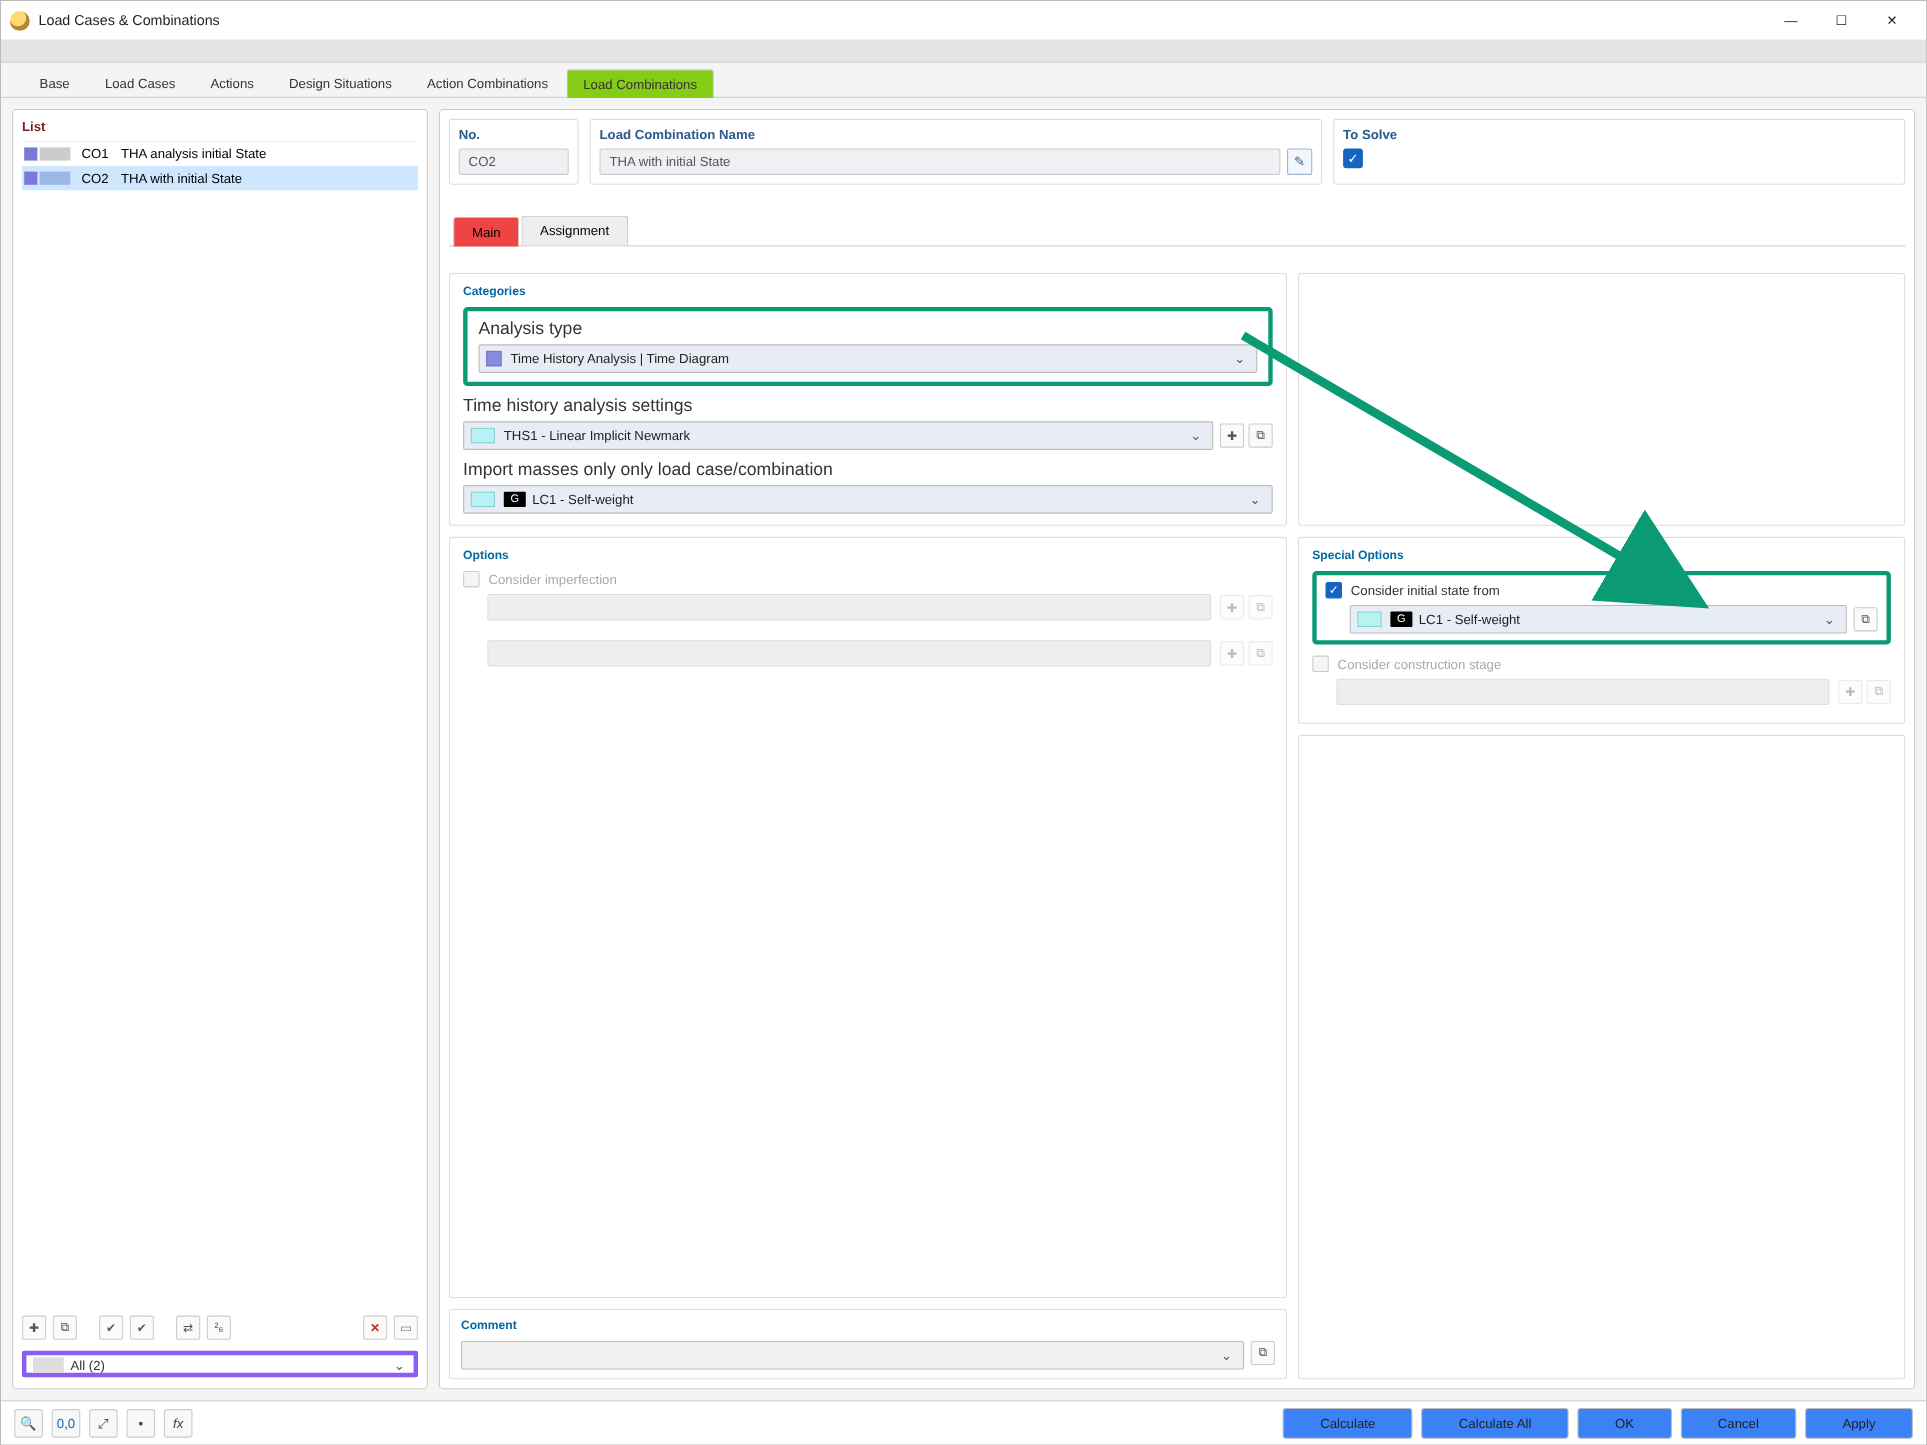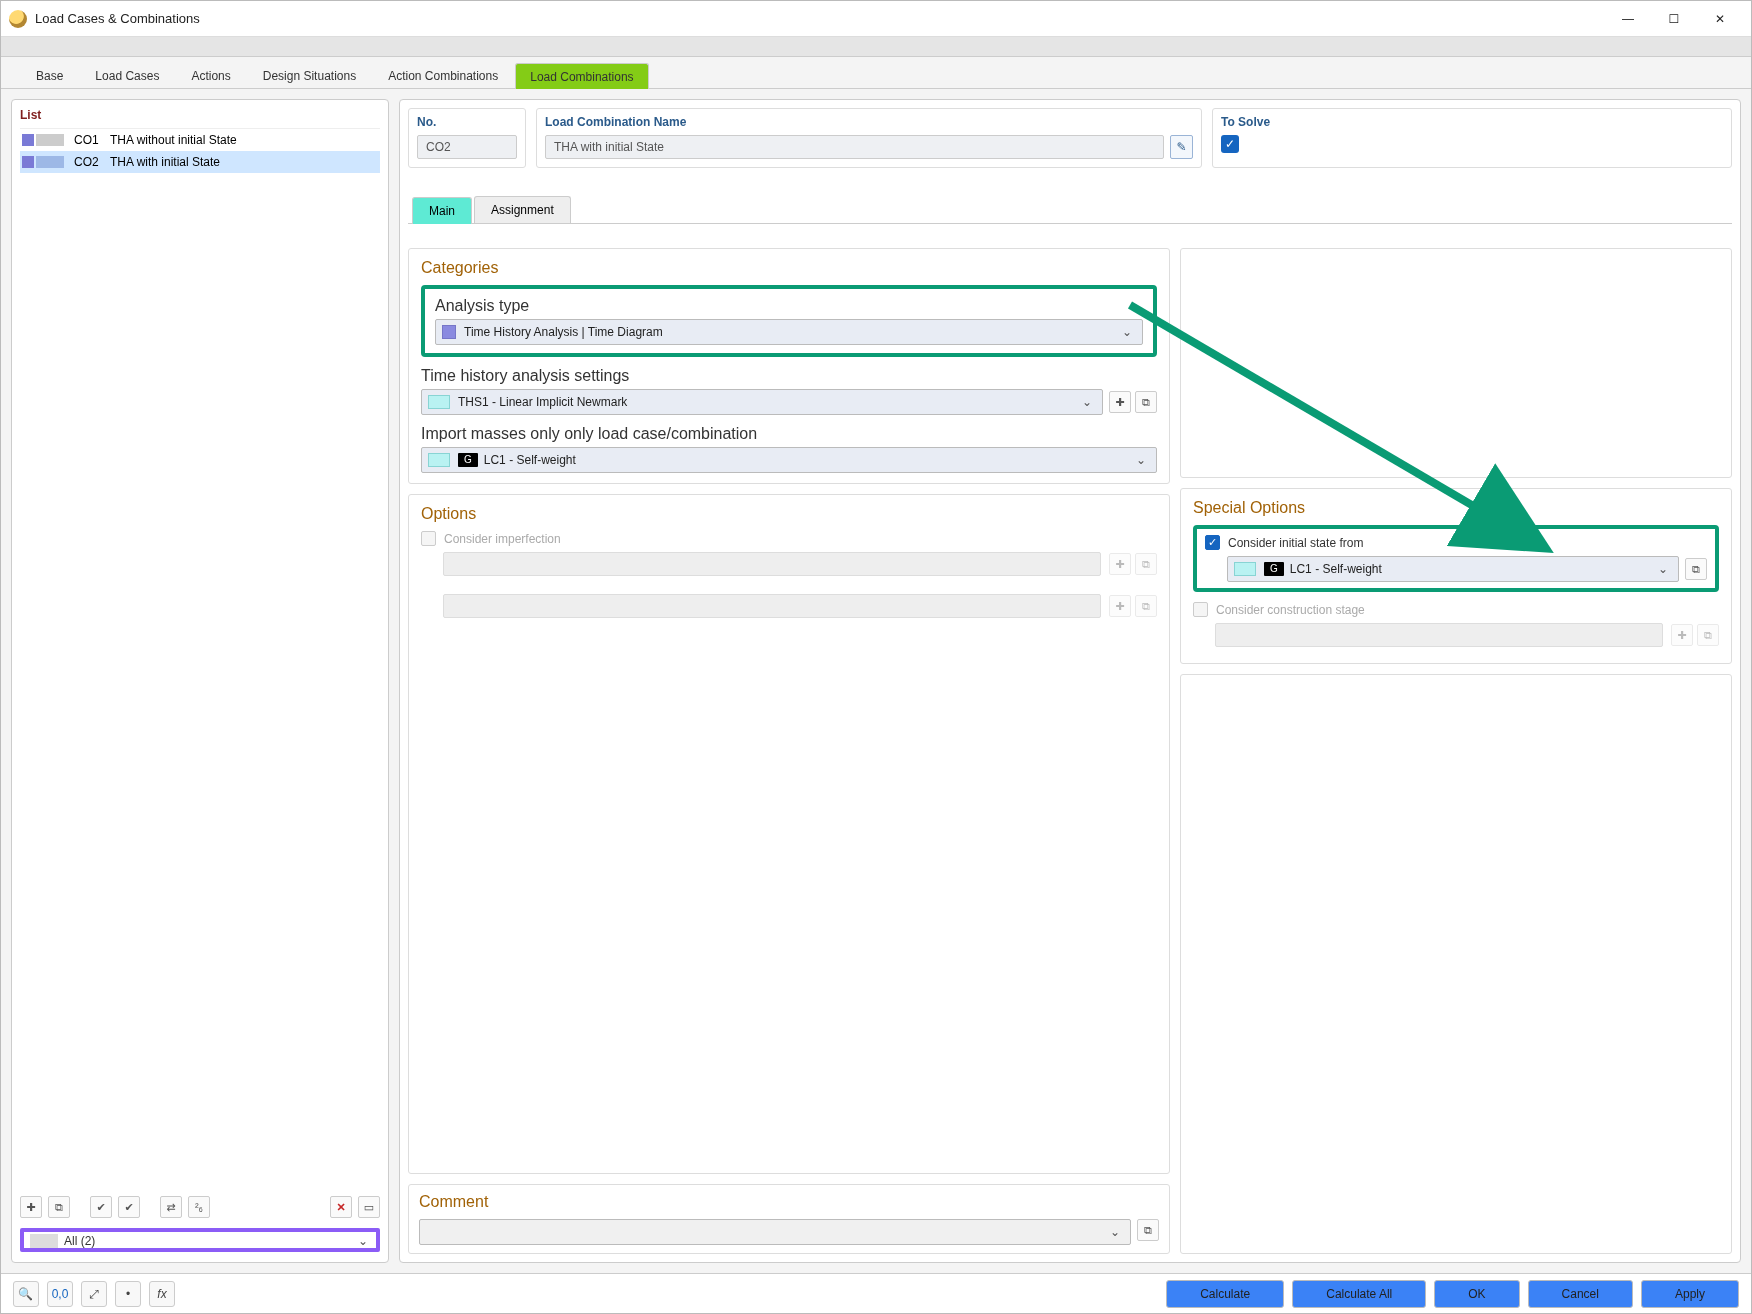--- a/index.html
+++ b/index.html
@@ -48,29 +48,29 @@
 .name-block { flex: 1; }
 .solve-block { width: 520px; }
 .txt-input { width: 100%; height: 24px; border: 1px solid #ccc; border-radius: 2px; padding: 0 8px; background: #fff; color: #333; }
 .txt-input.ro { background: #eef0f3; color: #555; }
 .name-wrap { display:flex; gap:6px; }
 .pen-btn { width:24px; height:24px; border:1px solid #9ab4d6; border-radius:2px; background:#f3f7fc; cursor:pointer; display:flex; align-items:center; justify-content:center; color:#2a5a8a; }
 .chk-solve { width: 18px; height: 18px; background: #1565c0; border-radius: 3px; display: flex; align-items: center; justify-content: center; color: #fff; font-size: 12px; }
 
 .subtabs { display: flex; gap: 2px; border-bottom: 1px solid #ccc; margin-top: 4px; padding-left: 4px; }
 .subtabs .stab { padding: 6px 16px; border: 1px solid #ccc; border-bottom: none; border-radius: 3px 3px 0 0; background: #eee; cursor: pointer; font-size: 12px; }
-.subtabs .stab.active { background: #5eead4; position: relative; top: 1px; }
+.subtabs .stab.active { background: #ef4444; position: relative; top: 1px; }
 
 .main-grid { flex: 1; display: flex; gap: 10px; overflow: hidden; }
 .col { display: flex; flex-direction: column; gap: 10px; }
 .col.left-col { flex: 1 1 730px; }
 .col.right-col { flex: 1 1 520px; }
 
 .group { border: 1px solid #ddd; border-radius: 3px; padding: 10px 12px; background: #fff; }
-.group-title { color: #a16207; font-weight: 400; margin-bottom: 8px; font-size: 16px; }
+.group-title { color: #0369a1; font-weight: 700; margin-bottom: 8px; font-size: 11px; }
 .sublabel { color: #333; font-size: 16px; margin-bottom: 4px; }
 
 .combo { height: 26px; border: 1px solid #bbb; border-radius: 2px; background: #e8ecf4; display: flex; align-items: center; padding: 0 6px; cursor: pointer; position: relative; }
 .combo .sq { width: 14px; height: 14px; margin-right: 8px; }
 .combo .sq.purple { background: #8a8ae0; border:1px solid #7676c8;}
 .combo .sq.cyan { background: #b9f2f2; border:1px solid #88d4d4; width:22px; }
 .combo .gbadge { background:#000; color:#fff; font-size:10px; padding:0 6px; margin-right:6px; border-radius:1px; line-height:14px; height:14px;}
 .combo .txt { flex: 1; color: #222; }
 .combo .chev { color: #555; padding: 0 4px; }
 
@@ -129,21 +129,21 @@
 
   <div class="body">
 
     <div class="panel left">
       <div class="section-title">List</div>
       <div class="list-rows">
         <div class="list-row">
           <div class="sw1"></div>
           <div class="sw2"></div>
           <div class="co">CO1</div>
-          <div>THA without initial State</div>
+          <div>THA analysis initial State</div>
         </div>
         <div class="list-row sel">
           <div class="sw1"></div>
           <div class="sw2"></div>
           <div class="co">CO2</div>
           <div>THA with initial State</div>
         </div>
       </div>
       <div class="left-toolbar">
         <div class="tbtn">✚</div>

